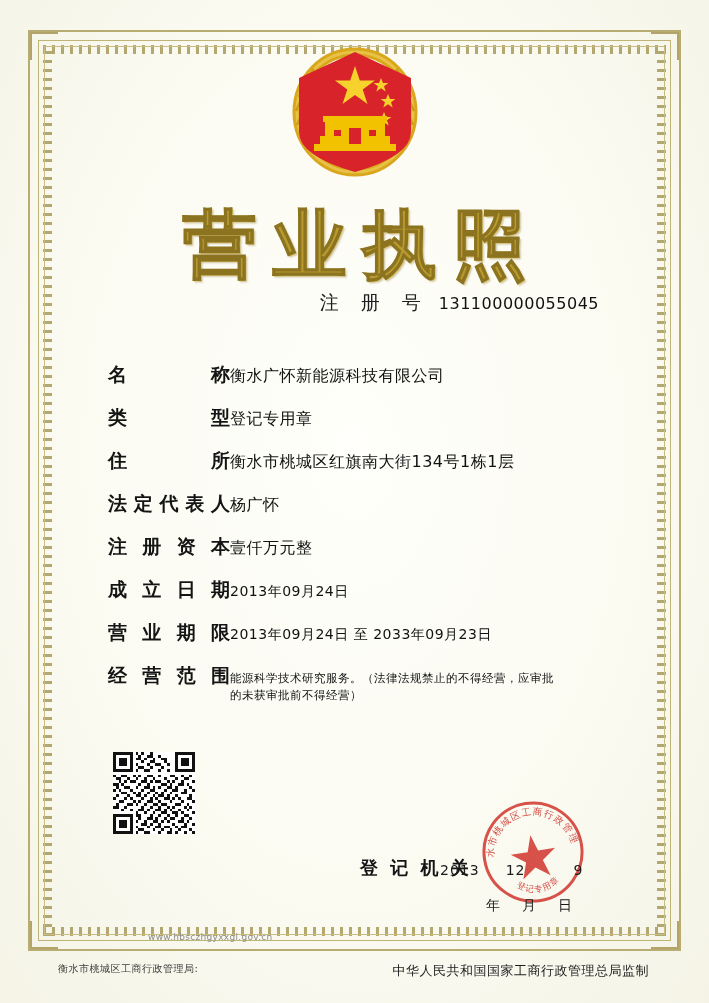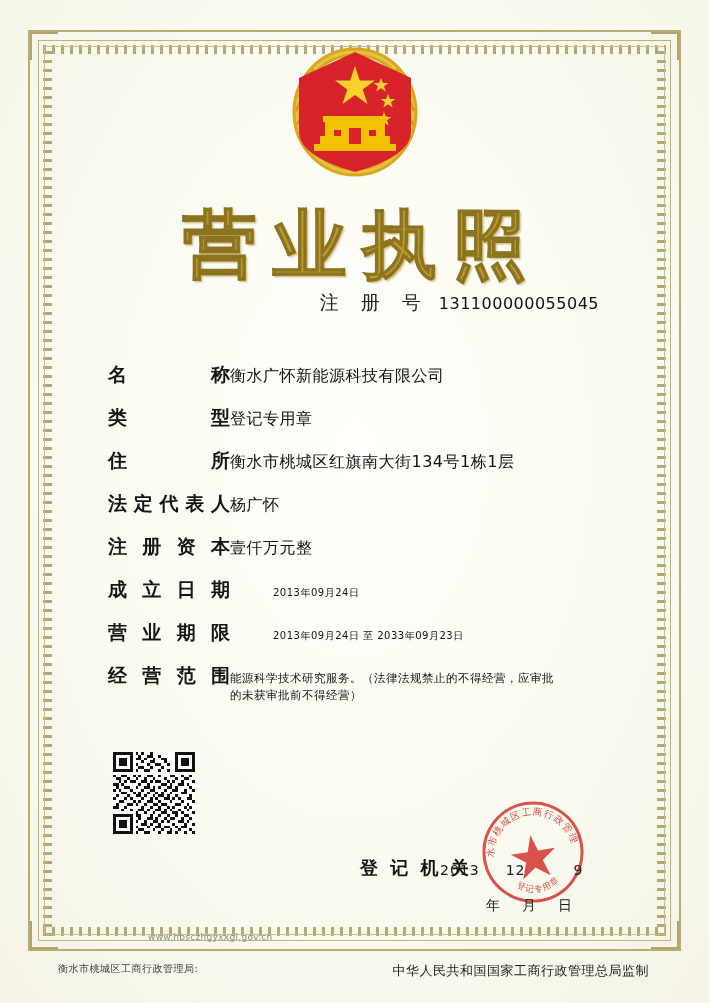--- a/index.html
+++ b/index.html
@@ -86,21 +86,21 @@
   .row .label{
     width:122px;flex:0 0 122px;
     font-size:19px;color:#141414;
     font-weight:bold;
     display:flex;justify-content:space-between;
   }
   .row .label.spread span{display:inline-block;}
   .row .value{
     font-size:16px;color:#111;letter-spacing:.5px;
   }
-  .row.small .value{font-size:10px;padding-left:43px;}
+  .row.small .value{font-size:14px;}
   .row.scope .value{
     font-size:11.5px;line-height:1.45;max-width:330px;
   }
 
   
   .qr{
     position:absolute;left:113px;top:752px;width:82px;height:82px;
   }
   
   .seal{

